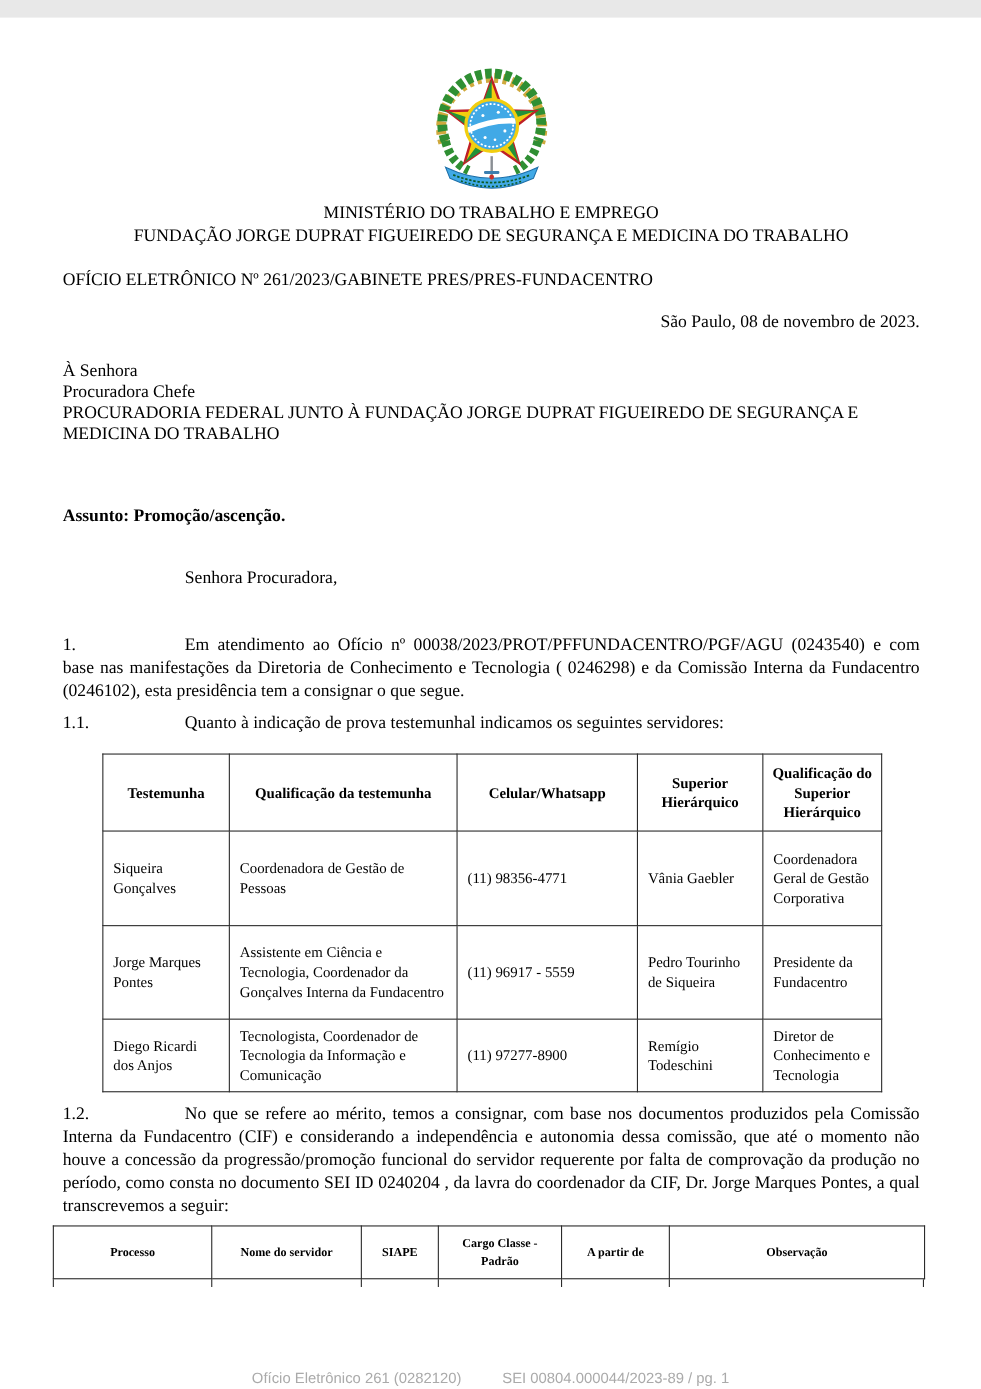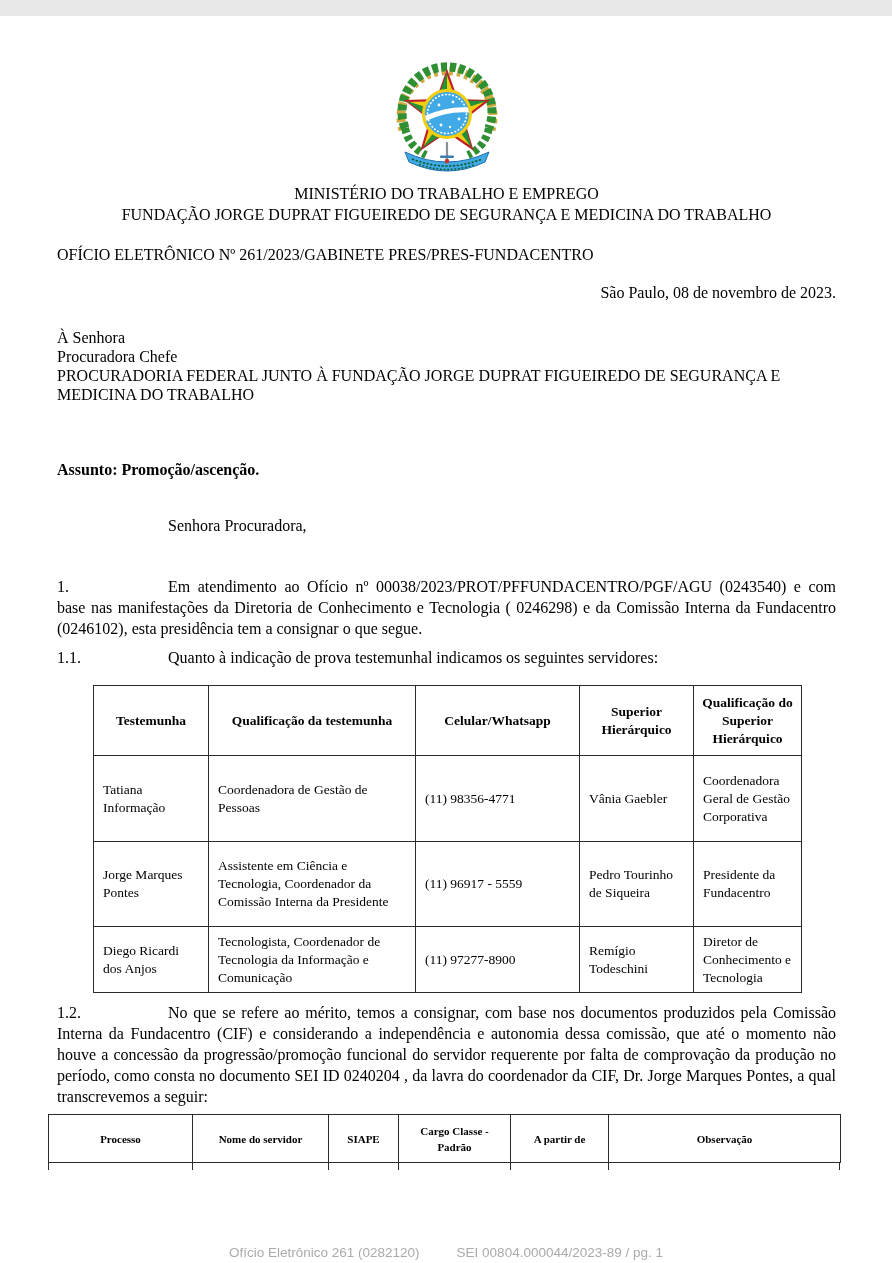--- a/index.html
+++ b/index.html
@@ -116,29 +116,29 @@
         </colgroup>
       <tbody>
           <tr style="height:70px">
         <th>Testemunha</th>
         <th>Qualificação da testemunha</th>
         <th>Celular/Whatsapp</th>
         <th>Superior Hierárquico</th>
         <th>Qualificação do Superior Hierárquico</th>
       </tr>
       <tr style="height:86px">
-        <td>Tatiana Informação</td>
+        <td>Siqueira Gonçalves</td>
         <td>Coordenadora de Gestão de Pessoas</td>
         <td>(11) 98356-4771</td>
         <td>Vânia Gaebler</td>
         <td>Coordenadora Geral de Gestão Corporativa</td>
       </tr>
       <tr style="height:85px">
         <td>Jorge Marques Pontes</td>
-        <td>Assistente em Ciência e Tecnologia, Coordenador da Comissão Interna da Presidente</td>
+        <td>Assistente em Ciência e Tecnologia, Coordenador da Gonçalves Interna da Fundacentro</td>
         <td>(11) 96917 - 5559</td>
         <td>Pedro Tourinho de Siqueira</td>
         <td>Presidente da Fundacentro</td>
       </tr>
       <tr style="height:66px">
         <td>Diego Ricardi dos Anjos</td>
         <td>Tecnologista, Coordenador de Tecnologia da Informação e Comunicação</td>
         <td>(11) 97277-8900</td>
         <td>Remígio Todeschini</td>
         <td>Diretor de Conhecimento e Tecnologia</td>

